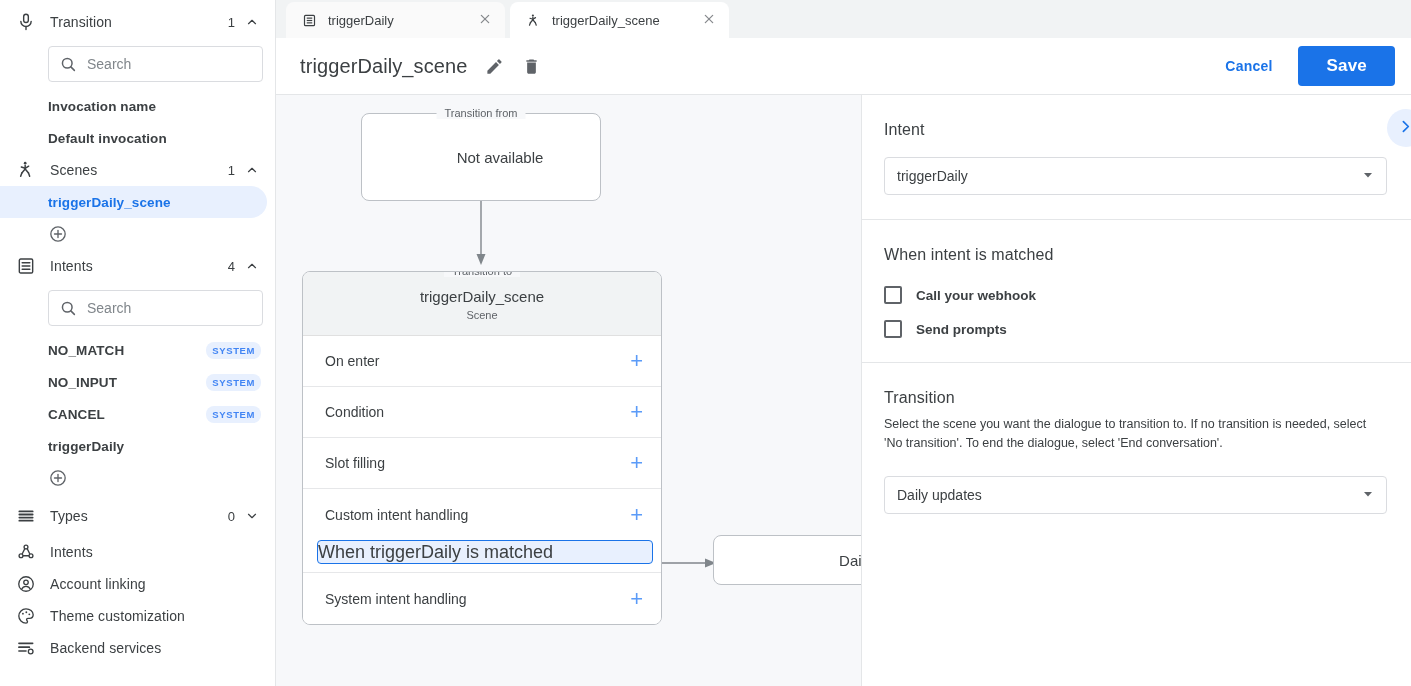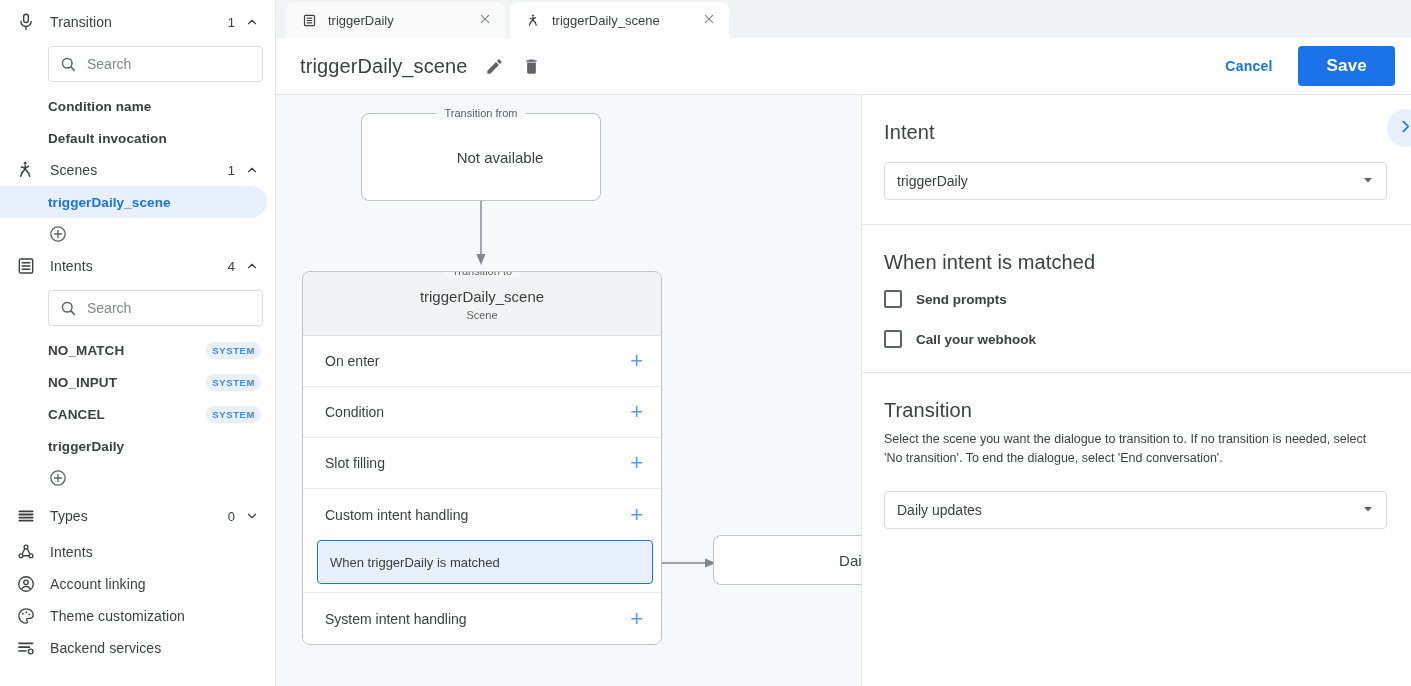--- a/index.html
+++ b/index.html
@@ -139,41 +139,41 @@
   .row {
     height: 51px; display: flex; align-items: center; padding: 0 18px 0 22px;
     border-bottom: 1px solid #e6e7e9; cursor: pointer; background: #fff;
   }
   .row:last-child { border-bottom: 0; }
   .row .rl { flex: 1; font-size: 14px; color: #3c4043; }
   .plus { font-size: 22px; color: #5b9bf8; line-height: 1; cursor: pointer; font-weight: 400; }
   .handler-wrap { background: #fff; padding: 0 8px 8px 14px; border-bottom: 1px solid #e6e7e9; }
   .handler {
     border: 1px solid #1a73e8; background: #e8f0fe; border-radius: 4px;
-    height: 44px; display: flex; align-items: center; padding-left: 12px;
-    font-size: 13px; color: #3c4043; cursor: pointer; position: relative;
+    height: 24px; display: flex; align-items: center; 
+    font-size: 18px; color: #3c4043; cursor: pointer; position: relative;
   }
 
   .node-to-right {
     left: 437px; top: 440px; width: 240px; height: 50px;
   }
   .node-to-right .txt {
     font-size: 15px; color: #3c4043; height: 100%;
     display:flex; align-items:center; justify-content:center;
   }
 
   .dotc { position: absolute; width: 9px; height: 9px; border-radius: 50%; background: #80868b; }
 
   
   .panel {
     flex: 1; background: #ffffff; position: relative; overflow: hidden;
   }
   .psec { padding: 26px 24px 24px 22px; }
   .psec.b { border-bottom: 1px solid #e4e6e8; }
-  .ptitle { font-size: 20px; color: #3c4043; letter-spacing: .1px; }
+  .ptitle { font-size: 16px; color: #3c4043; letter-spacing: .1px; }
   .pdesc { font-size: 12.5px; color: #3c4043; line-height: 1.55; margin-top: 8px; }
   .select {
     margin-top: 18px; height: 38px; border: 1px solid #dadce0; border-radius: 4px;
     display: flex; align-items: center; padding: 0 12px; cursor: pointer; background: #fff;
   }
   .select .sv { flex: 1; font-size: 14px; color: #3c4043; }
   .cbrow { display: flex; align-items: center; margin-top: 16px; cursor: pointer; }
   .cbox {
     width: 18px; height: 18px; border: 2px solid #5f6368; border-radius: 2px;
     flex: 0 0 18px; margin-right: 14px; background: #fff;
@@ -210,21 +210,21 @@
     </div>
     <div class="section-body">
       <div class="searchbox">
         <svg width="18" height="18" viewBox="0 0 24 24" fill="none" stroke="#5f6368" stroke-width="2" stroke-linecap="round">
             <circle cx="11" cy="11" r="6.4"></circle>
             <line x1="15.8" y1="15.8" x2="20.5" y2="20.5"></line>
           </svg>
         <input type="text" placeholder="Search" style="">
       </div>
       <div class="leaf">
-        <span class="leaf-label">Condition name</span>
+        <span class="leaf-label">Invocation name</span>
       </div>
       <div class="leaf">
         <span class="leaf-label">Default invocation</span>
       </div>
     </div>
 
     <div class="nav-row">
       <span class="ico">
         <svg width="20" height="20" viewBox="0 0 24 24" fill="none" stroke="#3c4043" stroke-width="1.8" stroke-linecap="round" stroke-linejoin="round">
           <circle cx="11" cy="3.8" r="1.6" fill="#3c4043" stroke="none"></circle>
@@ -512,27 +512,27 @@
             <span>
               <svg width="12" height="12" viewBox="0 0 24 24" fill="#5f6368">
                   <polygon points="4,8 20,8 12,17"></polygon>
                 </svg>
             </span>
           </div>
         </div>
 
         <div class="psec b">
           <div class="ptitle">When intent is matched</div>
+          <div class="cbrow" style="margin-top:22px">
+            <span class="cbox"></span>
+            <span class="cblabel">Call your webhook</span>
+          </div>
           <div class="cbrow">
             <span class="cbox"></span>
             <span class="cblabel">Send prompts</span>
-          </div>
-          <div class="cbrow" style="margin-top:22px">
-            <span class="cbox"></span>
-            <span class="cblabel">Call your webhook</span>
           </div>
         </div>
 
         <div class="psec">
           <div class="ptitle">Transition</div>
           <div class="pdesc">Select the scene you want the dialogue to transition to. If no transition is needed, select 'No transition'. To end the dialogue, select 'End conversation'.</div>
           <div class="select" style="margin-top:22px">
             <span class="sv">Daily updates</span>
             <span>
               <svg width="12" height="12" viewBox="0 0 24 24" fill="#5f6368">

